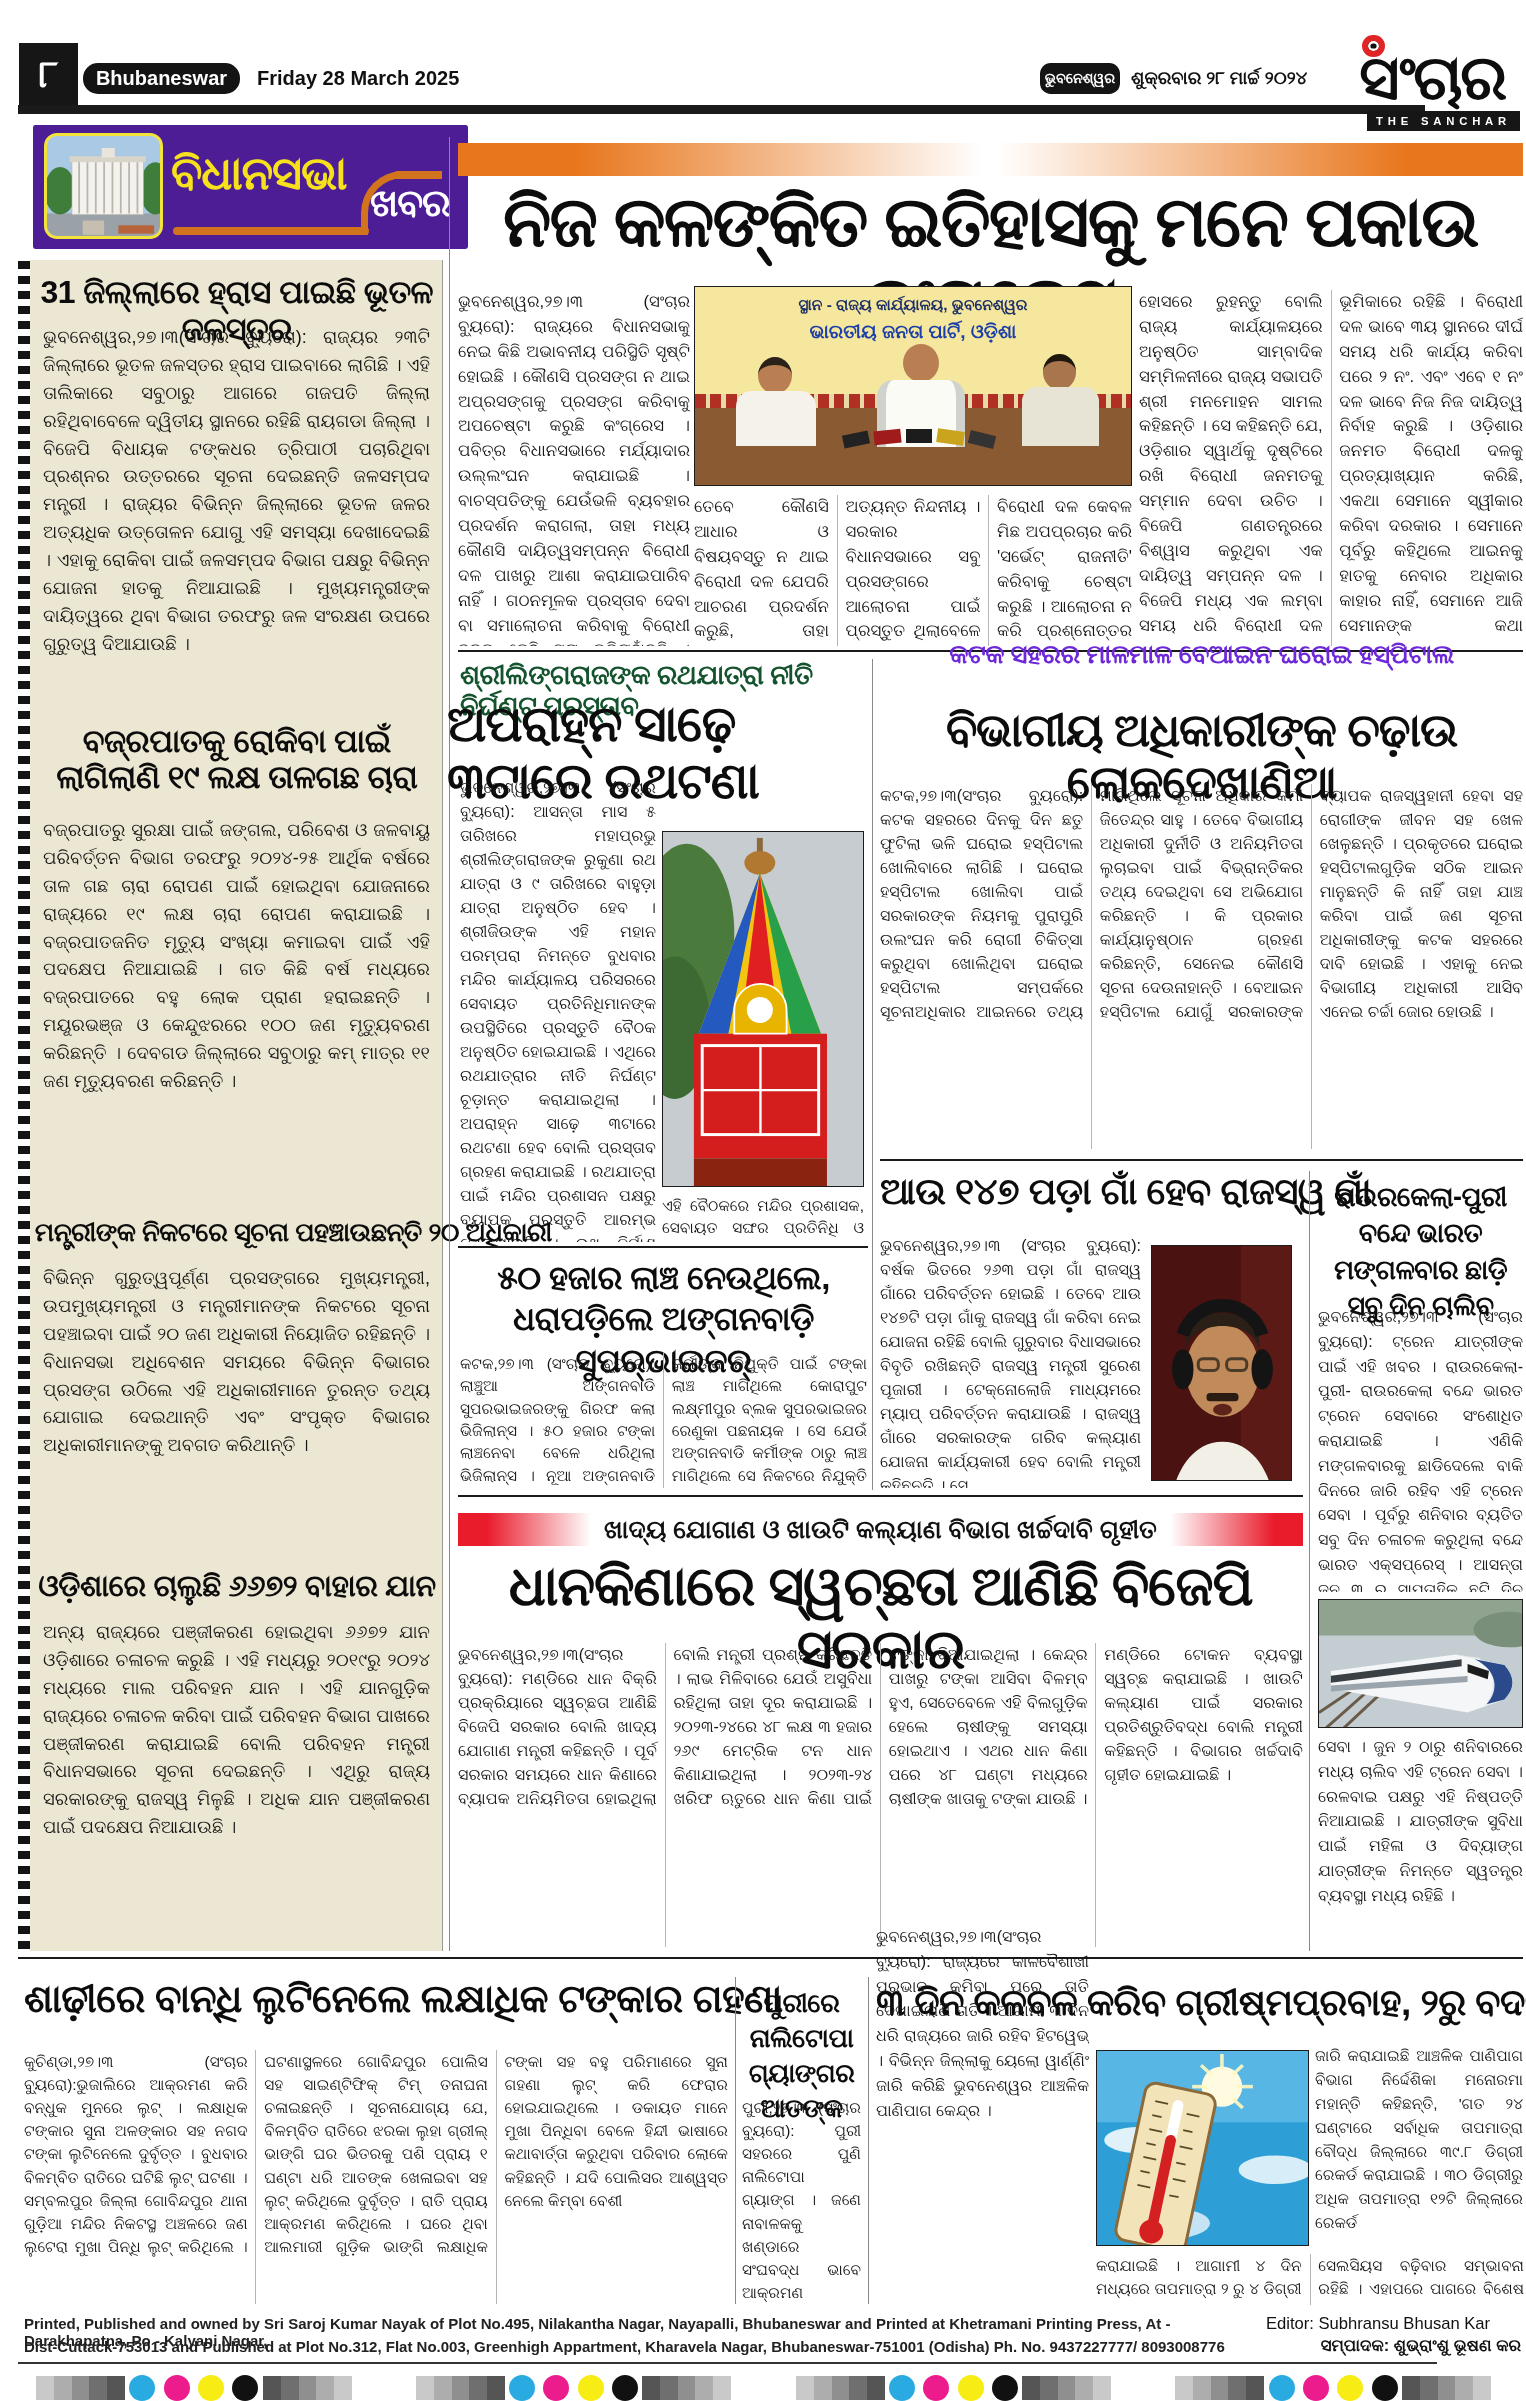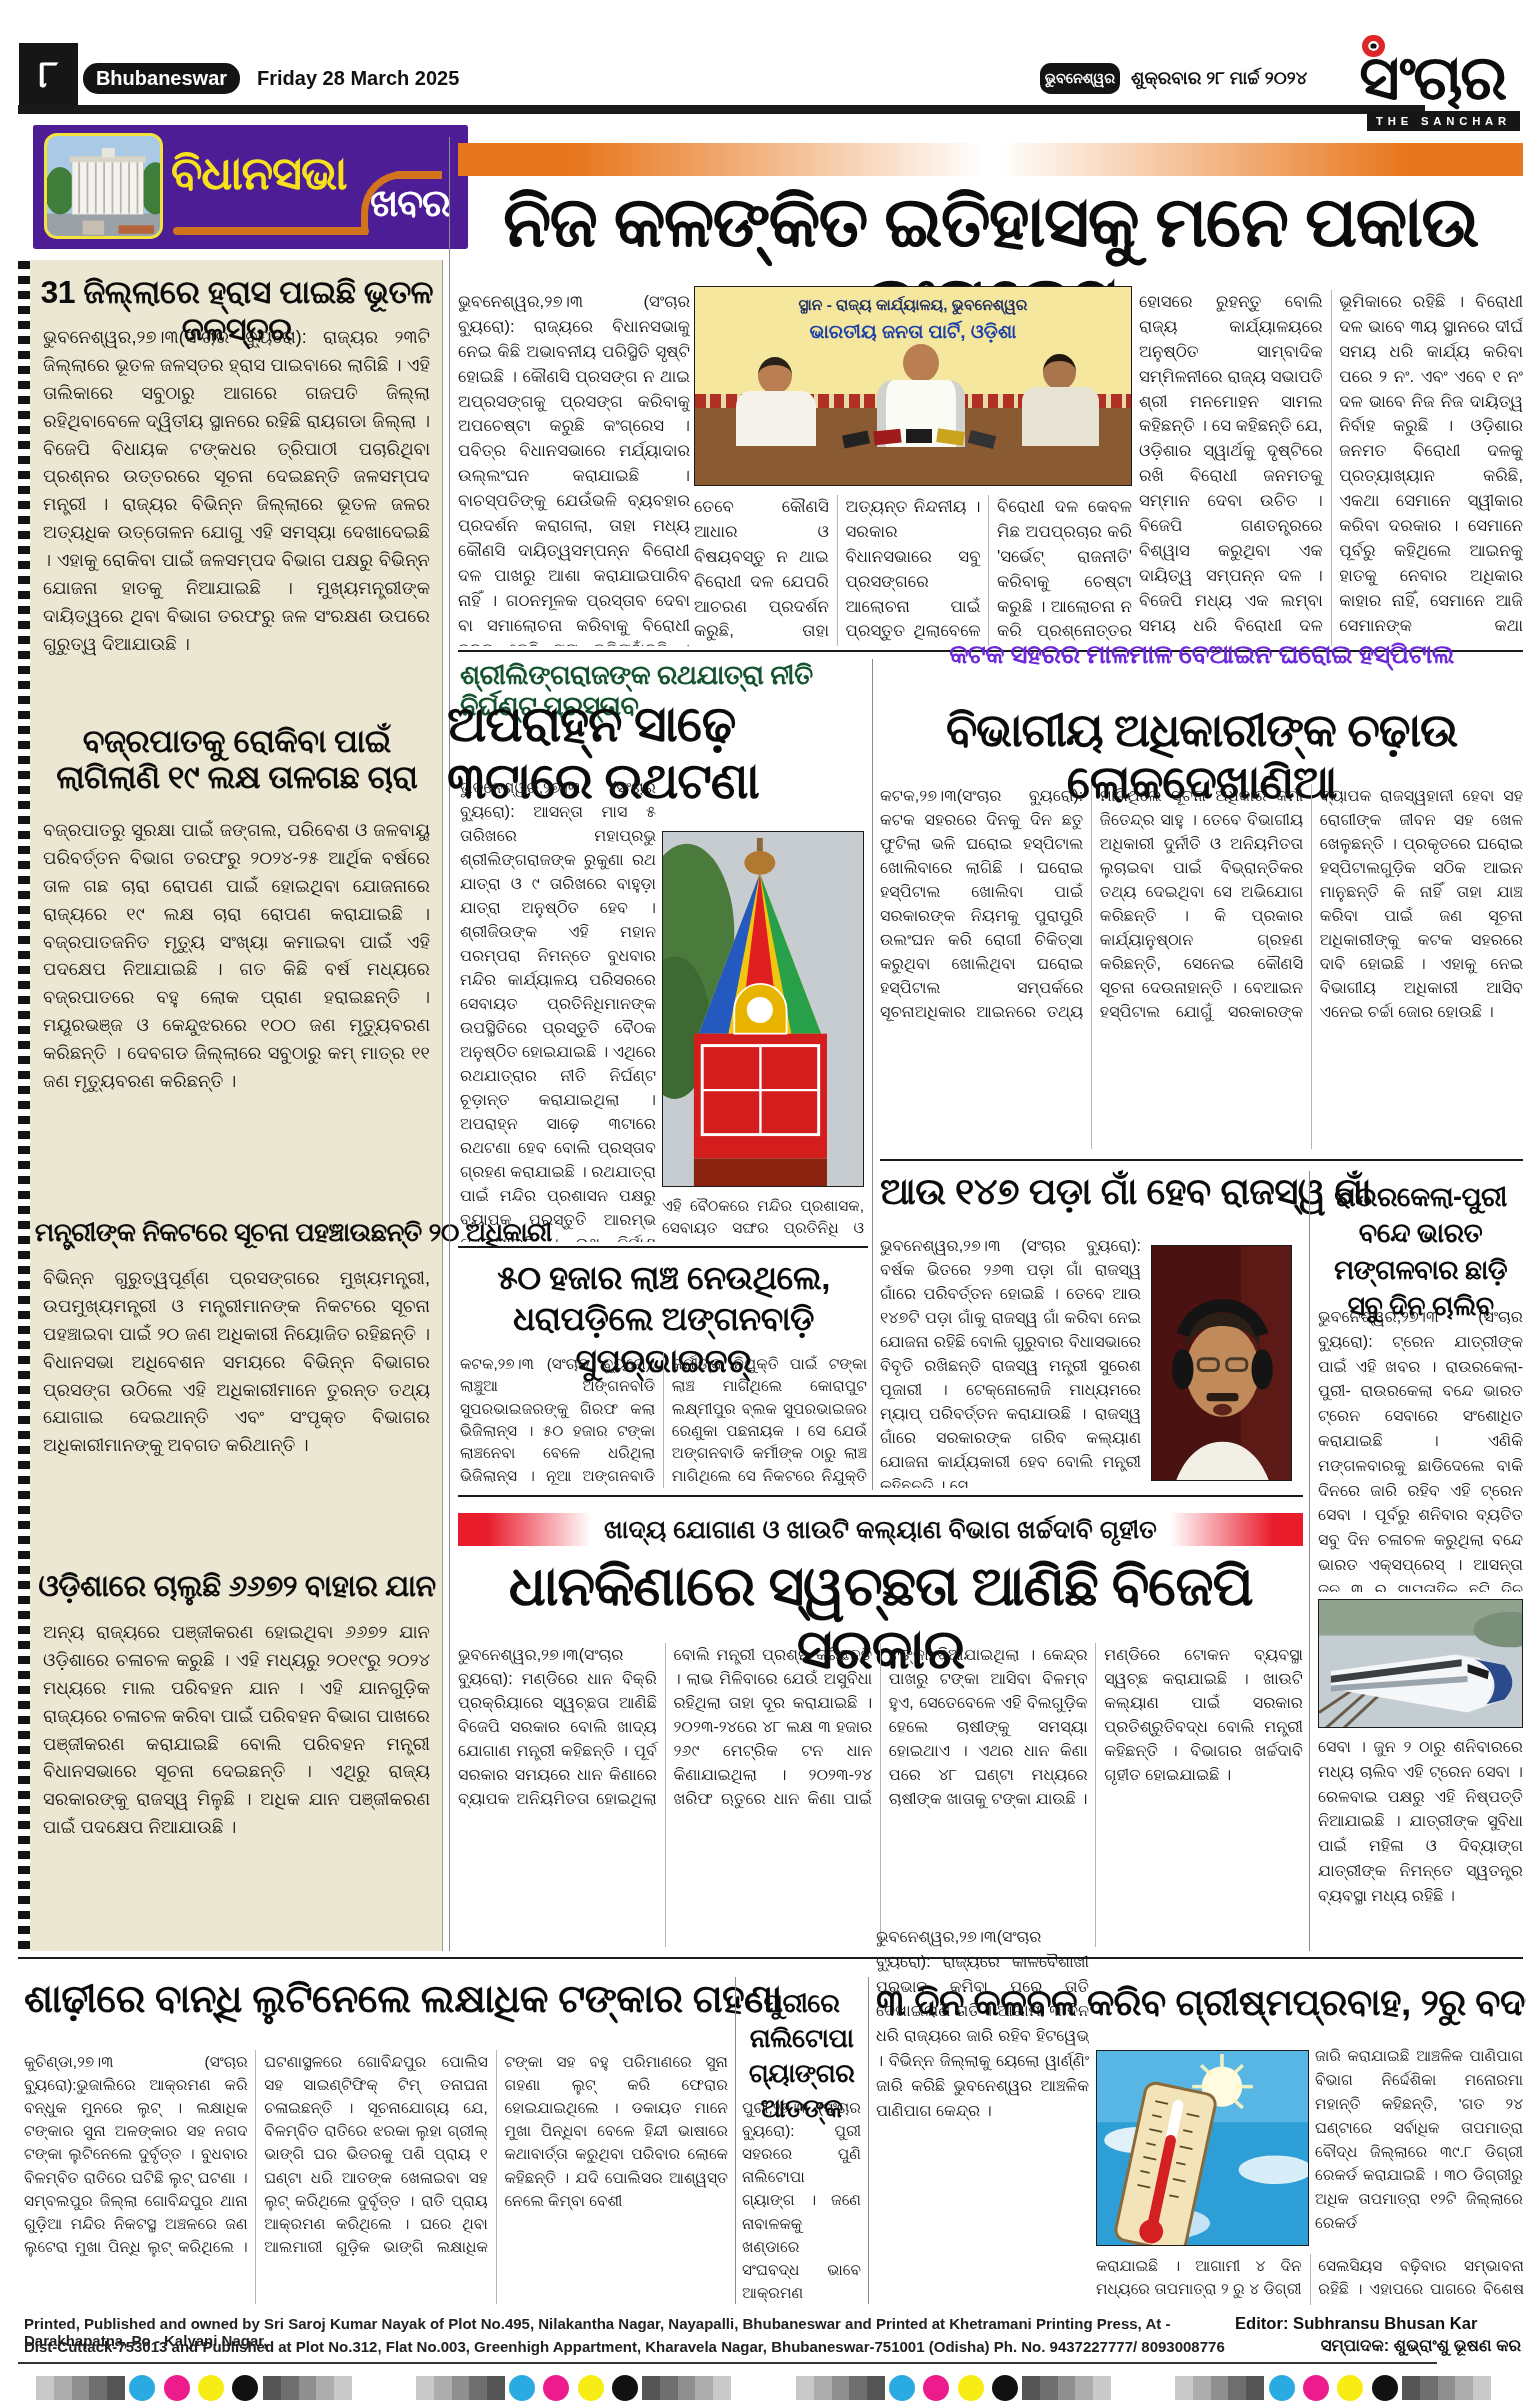--- a/index.html
+++ b/index.html
@@ -292,21 +292,21 @@
           <line x1="126" y1="240" x2="142" y2="240"></line>
       </g>
     </g>
   </svg>
 </div>
 <div class="abs bt clip" style="left:1315px;top:2044px;width:208px;height:202px;font-size:15.4px;line-height:1.55">ଜାରି କରାଯାଇଛି ଆଞ୍ଚଳିକ ପାଣିପାଗ ବିଭାଗ ନିର୍ଦ୍ଦେଶିକା ମନୋରମା ମହାନ୍ତି କହିଛନ୍ତି, 'ଗତ ୨୪ ଘଣ୍ଟାରେ ସର୍ବାଧିକ ତାପମାତ୍ରା ବୌଦ୍ଧ ଜିଲ୍ଲାରେ ୩୯.୮ ଡିଗ୍ରୀ ରେକର୍ଡ କରାଯାଇଛି । ୩୦ ଡିଗ୍ରୀରୁ ଅଧିକ ତାପମାତ୍ରା ୧୨ଟି ଜିଲ୍ଲାରେ ରେକର୍ଡ</div>
 <div class="abs bt clip c2 colr" style="left:1096px;top:2254px;width:428px;height:51px;font-size:15.4px;line-height:1.5">କରାଯାଇଛି । ଆଗାମୀ ୪ ଦିନ ମଧ୍ୟରେ ତାପମାତ୍ରା ୨ ରୁ ୪ ଡିଗ୍ରୀ ସେଲସିୟସ ବଢ଼ିବାର ସମ୍ଭାବନା ରହିଛି । ଏହାପରେ ପାଗରେ ବିଶେଷ ପରିବର୍ତ୍ତନ ଦେଖାଯିବାର ସମ୍ଭାବନା ନାହିଁ । ରାତିର ତାପମାତ୍ରା ମଧ୍ୟ ବୃଦ୍ଧି ପାଇବାର ସମ୍ଭାବନା ରହିଛି ।'</div>
 
 <div class="abs" style="left:24px;top:2315px;width:1211px;font-size:15px;font-weight:bold;color:#222">Printed, Published and owned by Sri Saroj Kumar Nayak of Plot No.495, Nilakantha Nagar, Nayapalli, Bhubaneswar and Printed at Khetramani Printing Press, At - Darakhapatna, Po - Kalyani Nagar,</div>
 <div class="abs" style="left:24px;top:2338px;width:1211px;font-size:15px;font-weight:bold;color:#222">Dist-Cuttack-753013 and Published at Plot No.312, Flat No.003, Greenhigh Appartment, Kharavela Nagar, Bhubaneswar-751001 (Odisha) Ph. No. 9437227777/ 8093008776</div>
-<div class="abs" style="left:1235px;top:2314px;width:286px;text-align:left;font-size:16.6px;font-weight:700">Editor: Subhransu Bhusan Kar</div>
+<div class="abs" style="left:1235px;top:2314px;width:286px;text-align:center;font-size:16.6px;font-weight:400">Editor: Subhransu Bhusan Kar</div>
 <div class="abs" style="left:1235px;top:2336px;width:286px;text-align:right;font-size:16.6px;font-weight:bold">ସମ୍ପାଦକ: ଶୁଭ୍ରାଂଶୁ ଭୂଷଣ କର</div>
 
 <div class="abs" style="left:18px;top:2362px;width:1419px;height:1.8px;background:#333"></div>
 
 <div class="abs" style="left:36px;top:2374px;width:1455px;display:flex;justify-content:space-between">
   <div class="graybar">
     <div class="gsteps"></div>
     <div class="dot" style="background:#29abe2"></div>
     <div class="dot" style="background:#ec1c8d"></div>
     <div class="dot" style="background:#f7ec13"></div>

